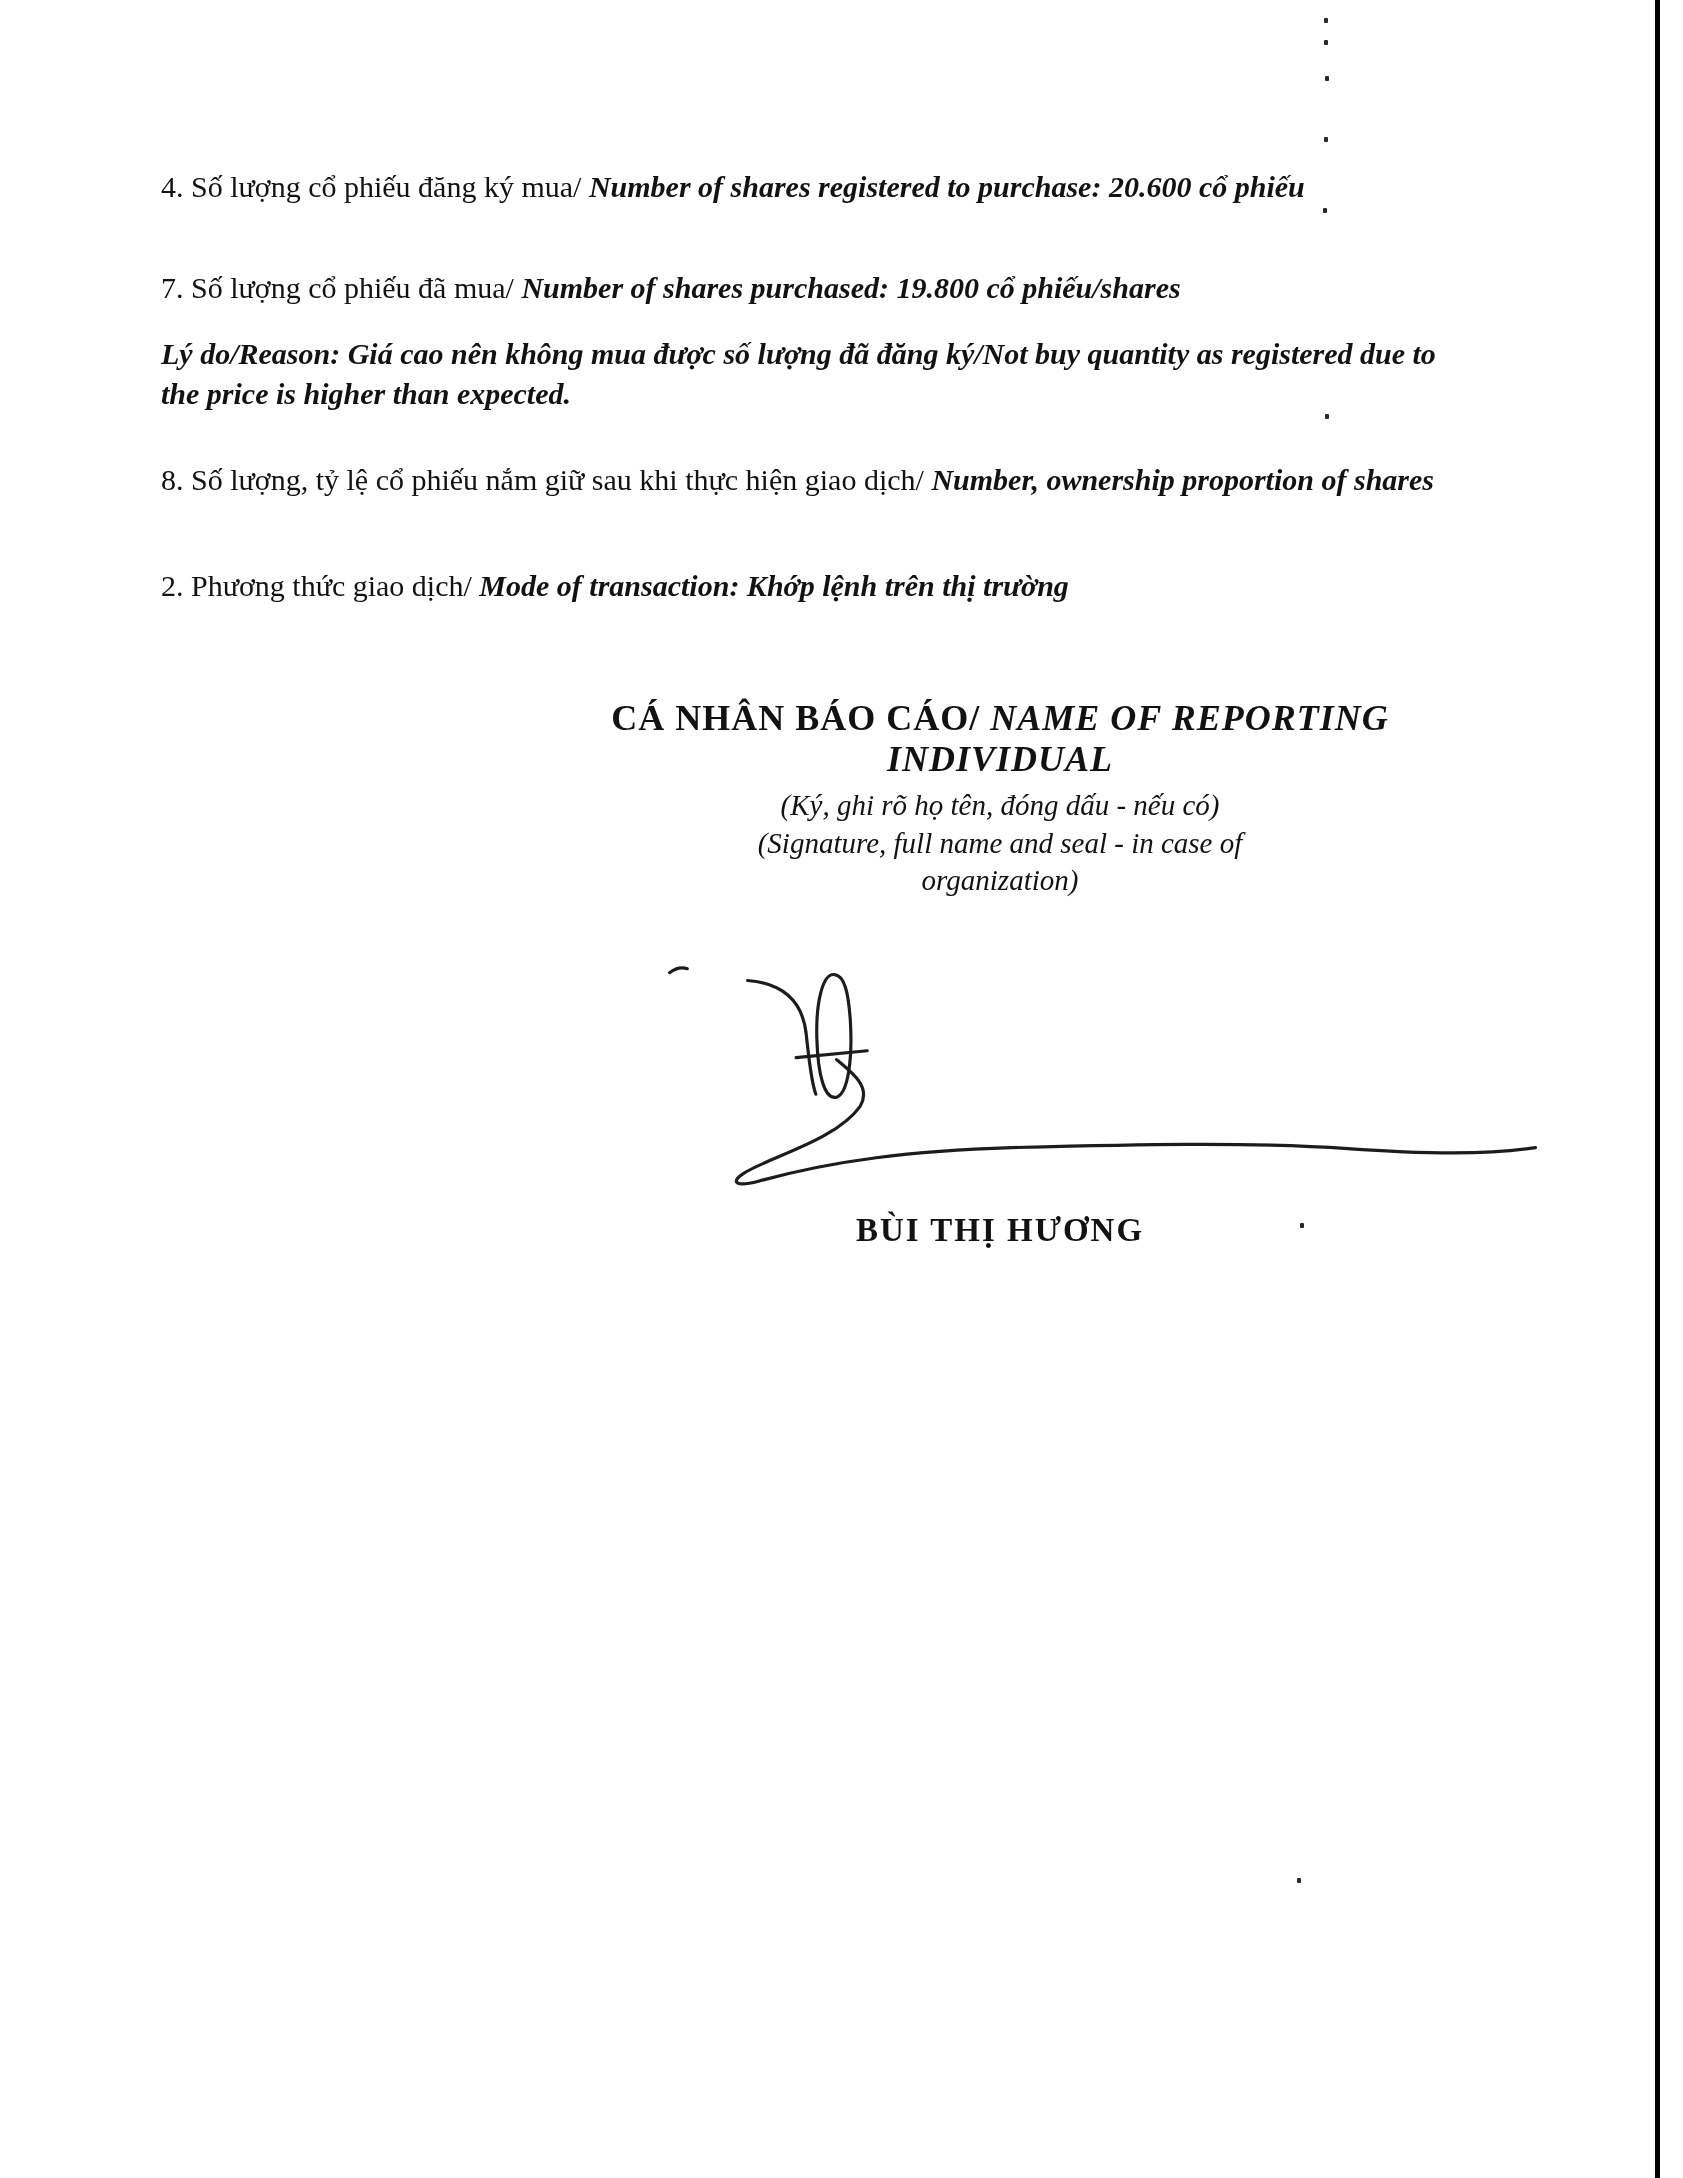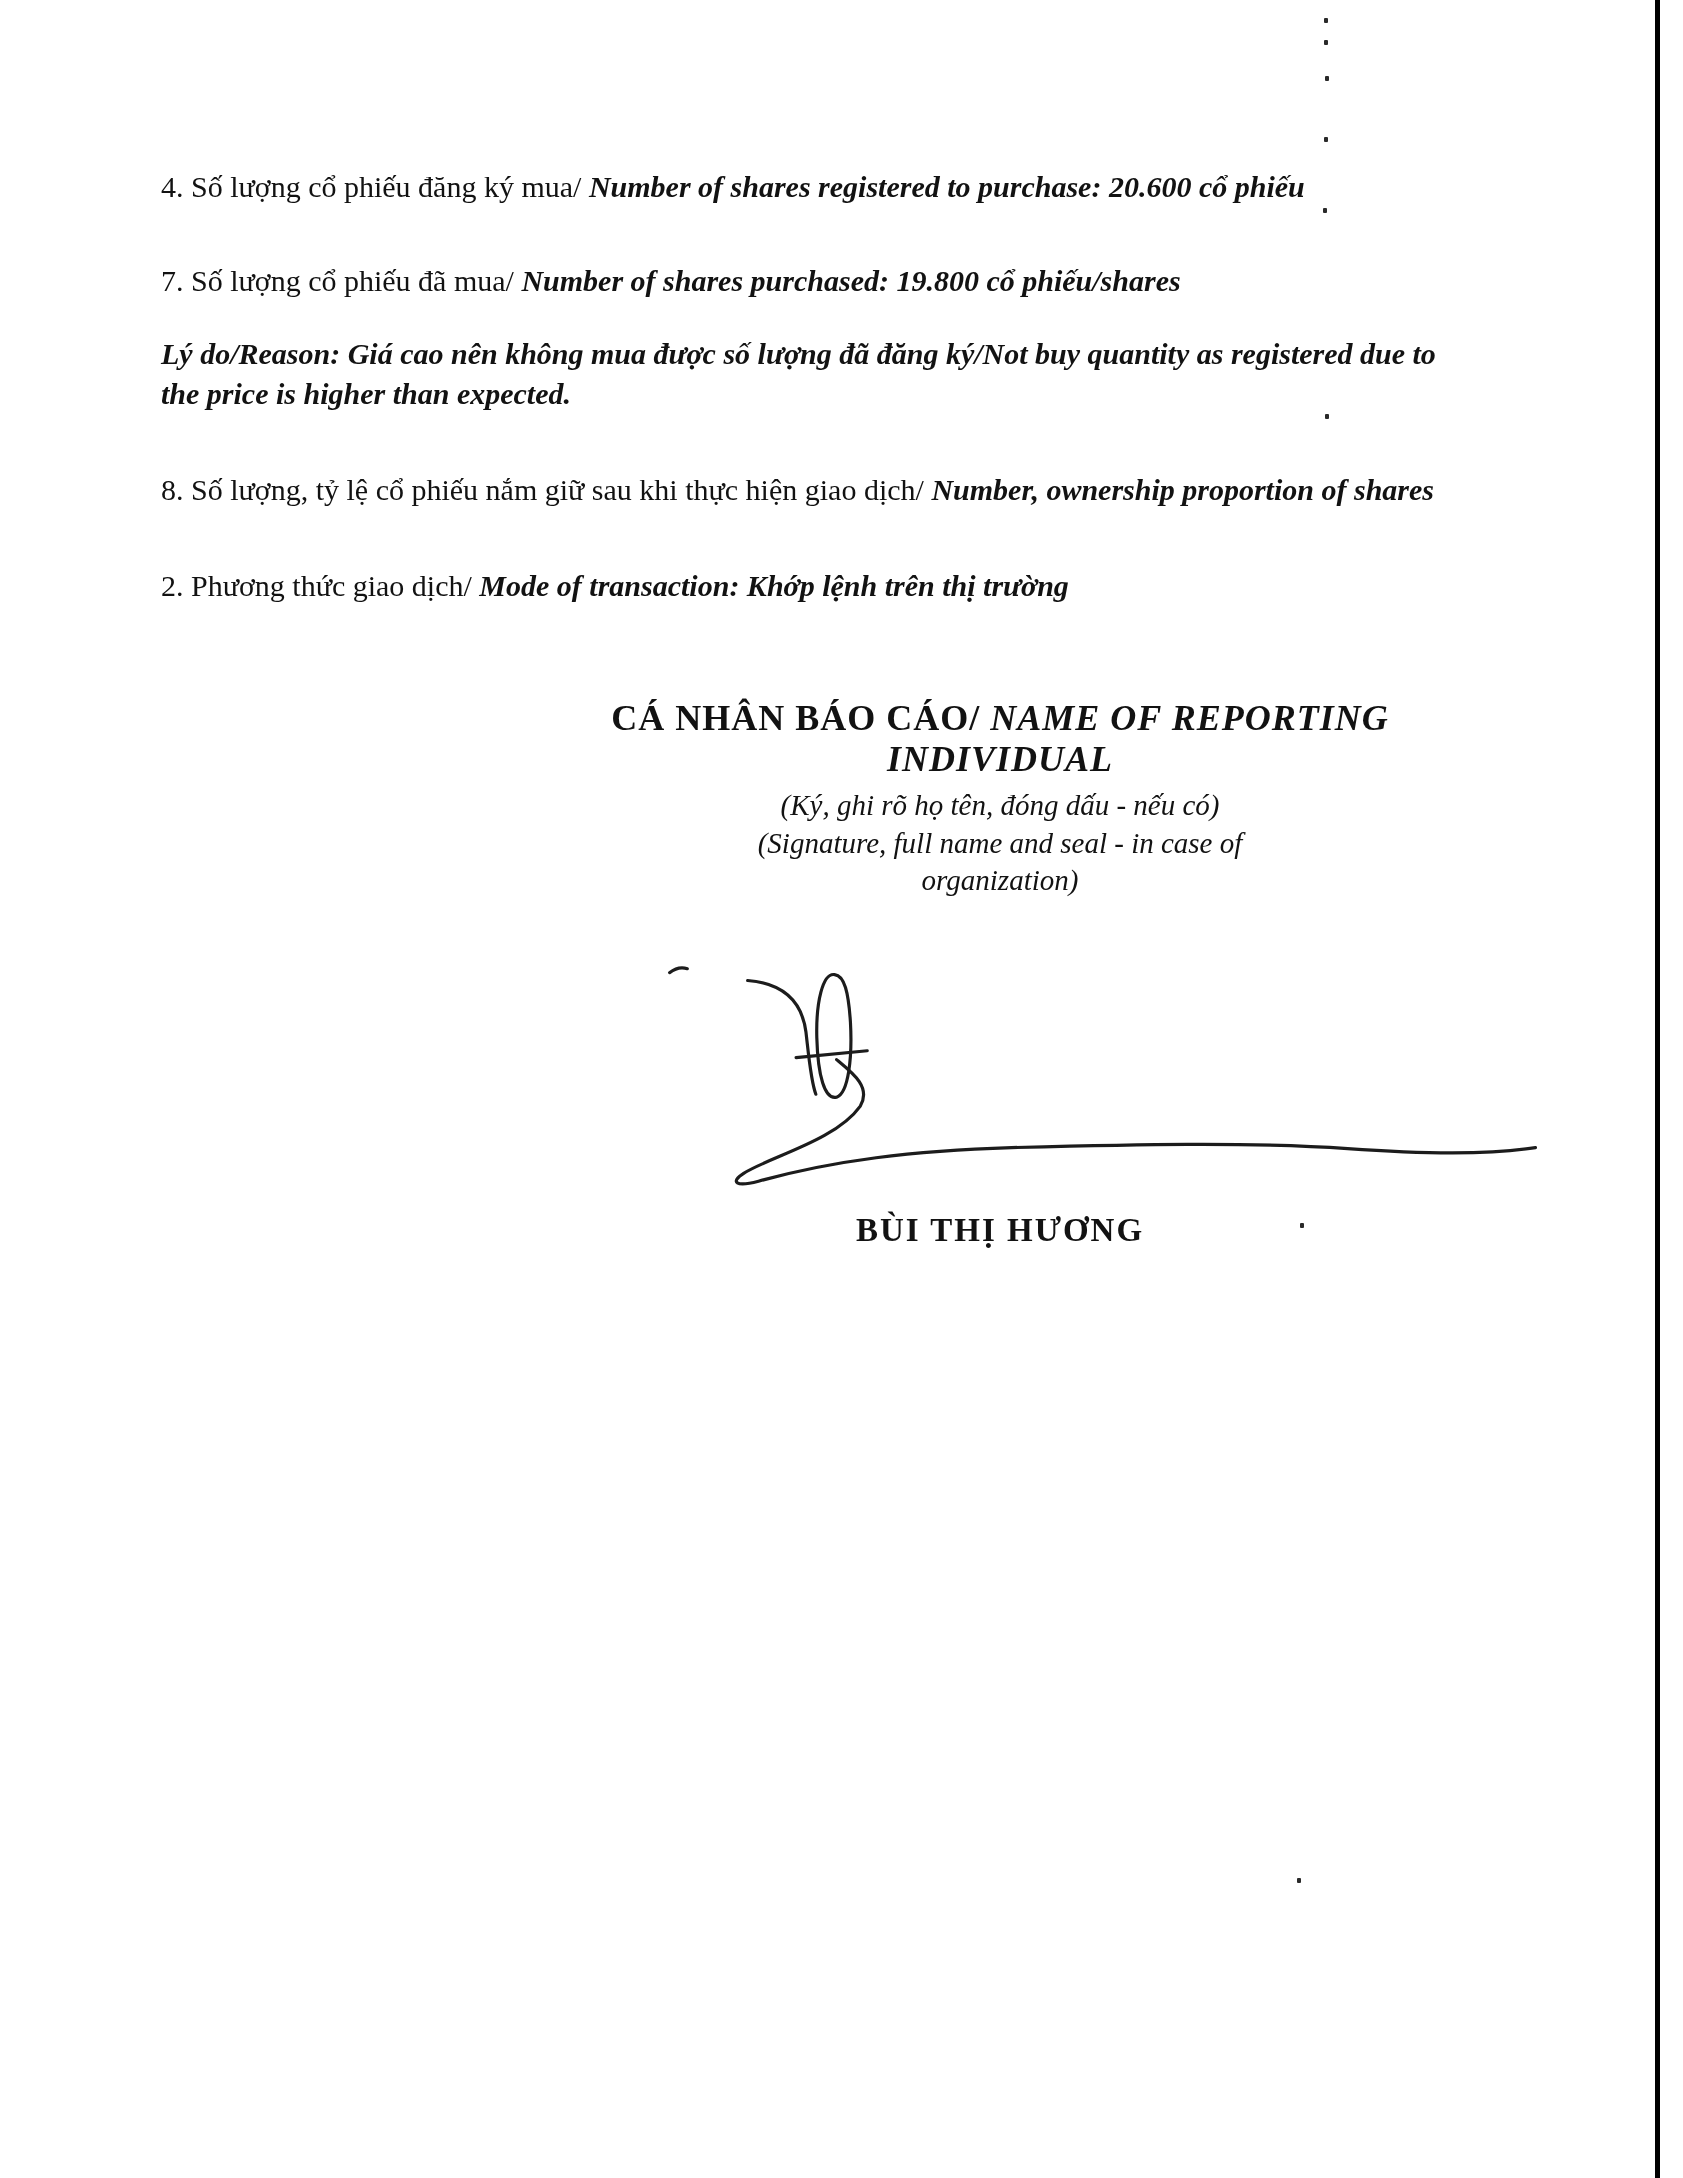--- a/index.html
+++ b/index.html
@@ -73,26 +73,26 @@
     border-radius: 1px;
   }
 </style>
 </head>
 <body>
 
 <div class="page">
 
   <p class="line" style="top:137px"><span>4. Số lượng cổ phiếu đăng ký mua/ </span><span class="it">Number of shares registered to purchase: 20.600 cổ phiếu</span></p>
 
-  <p class="line" style="top:231px"><span>7. Số lượng cổ phiếu đã mua/ </span><span class="it">Number of shares purchased: 19.800 cổ phiếu/shares</span></p>
+  <p class="line" style="top:238px"><span>7. Số lượng cổ phiếu đã mua/ </span><span class="it">Number of shares purchased: 19.800 cổ phiếu/shares</span></p>
 
   <p class="line it" style="top:304px">Lý do/Reason: Giá cao nên không mua được số lượng đã đăng ký/Not buy quantity as registered due to</p>
   <p class="line it" style="top:344px">the price is higher than expected.</p>
 
-  <p class="line" style="top:440px"><span>8. Số lượng, tỷ lệ cổ phiếu nắm giữ sau khi thực hiện giao dịch/ </span><span class="it">Number, ownership proportion of shares</span></p>
+  <p class="line" style="top:430px"><span>8. Số lượng, tỷ lệ cổ phiếu nắm giữ sau khi thực hiện giao dịch/ </span><span class="it">Number, ownership proportion of shares</span></p>
 
   <p class="line" style="top:536px"><span>2. Phương thức giao dịch/ </span><span class="it">Mode of transaction: Khớp lệnh trên thị trường</span></p>
 
 
   <div class="center-col" style="top:0; height:2178px;">
     <div class="c-line head" style="top:697px"><span>CÁ NHÂN BÁO CÁO/ </span><span class="it">NAME OF REPORTING</span></div>
     <div class="c-line head it" style="top:738px">INDIVIDUAL</div>
 
     <div class="c-line note" style="top:789px">(Ký, ghi rõ họ tên, đóng dấu - nếu có)</div>
     <div class="c-line note" style="top:827px">(Signature, full name and seal - in case of</div>

